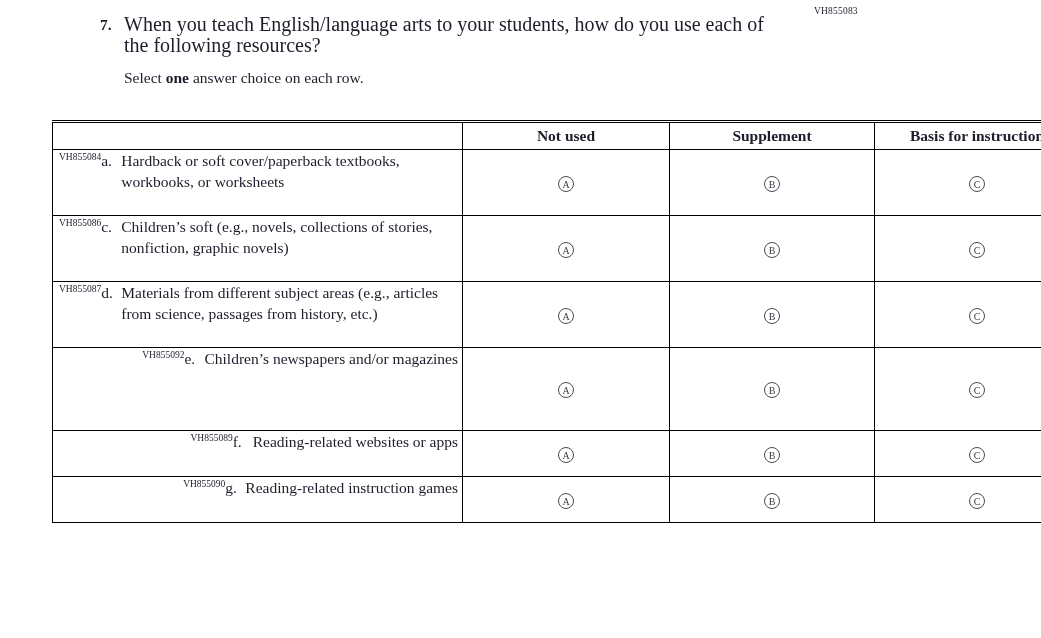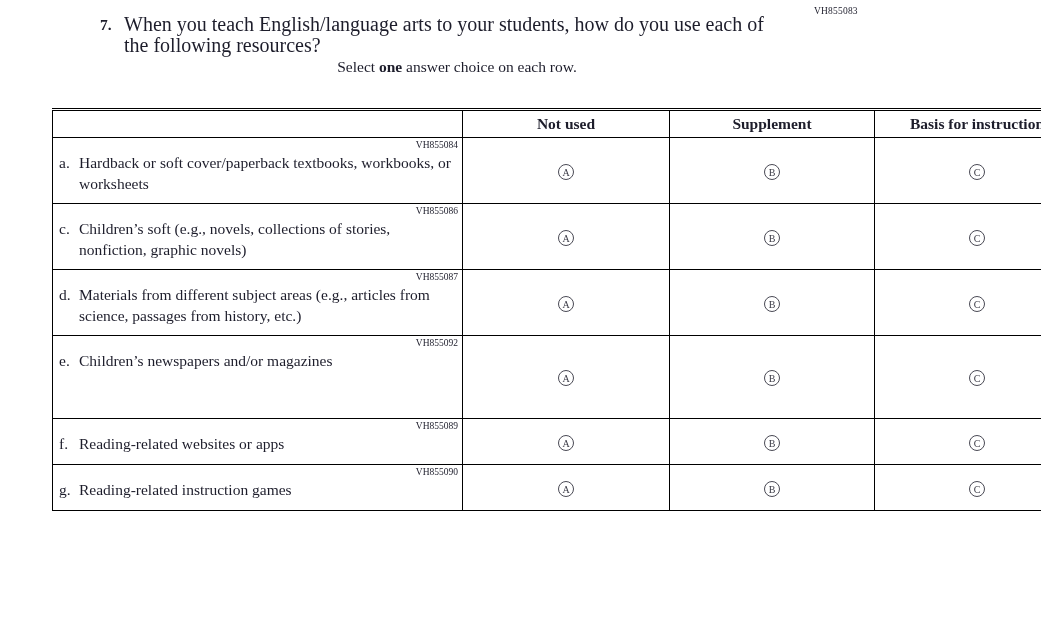--- a/index.html
+++ b/index.html
@@ -36,31 +36,31 @@
     flex: 0 0 24px;
     font-size: 15.5px;
     line-height: 21px;
   }
   .q-text {
     font-size: 20px;
     line-height: 21px;
     max-width: 655px;
   }
   .q-instruction {
+    margin-top: 11px;
     margin-left: 24px;
     font-size: 15.5px;
     line-height: 21px;
-    text-align: center;
   }
   .bold { font-weight: bold; }
 
   
   .table-wrap {
     position: absolute;
-    top: 108px;
+    top: 120px;
     left: 8px;
     width: 1027px;
     padding-left: 44px;
   }
   table.qtable {
     width: 100%;
     border-collapse: collapse;
     border: 1px solid #000;
     border-top: 3px double #000;
     table-layout: fixed;
@@ -89,21 +89,21 @@
   tbody tr:nth-child(6) { height: 46px; }
   tbody tr:nth-child(7) { height: 46px; }
   tbody tr:nth-child(8) { height: 64px; }
 
   td.label-cell {
     vertical-align: top;
     padding: 0 4px 4px 6px;
   }
   .label-inner {
     display: flex;
-    flex-direction: column;
+    flex-direction: row;
     justify-content: flex-end;
     height: 100%;
   }
   .vh-code {
     font-size: 9.5px;
     text-align: right;
     line-height: 13px;
     padding-top: 1px;
     color: #1d1d2b;
   }

